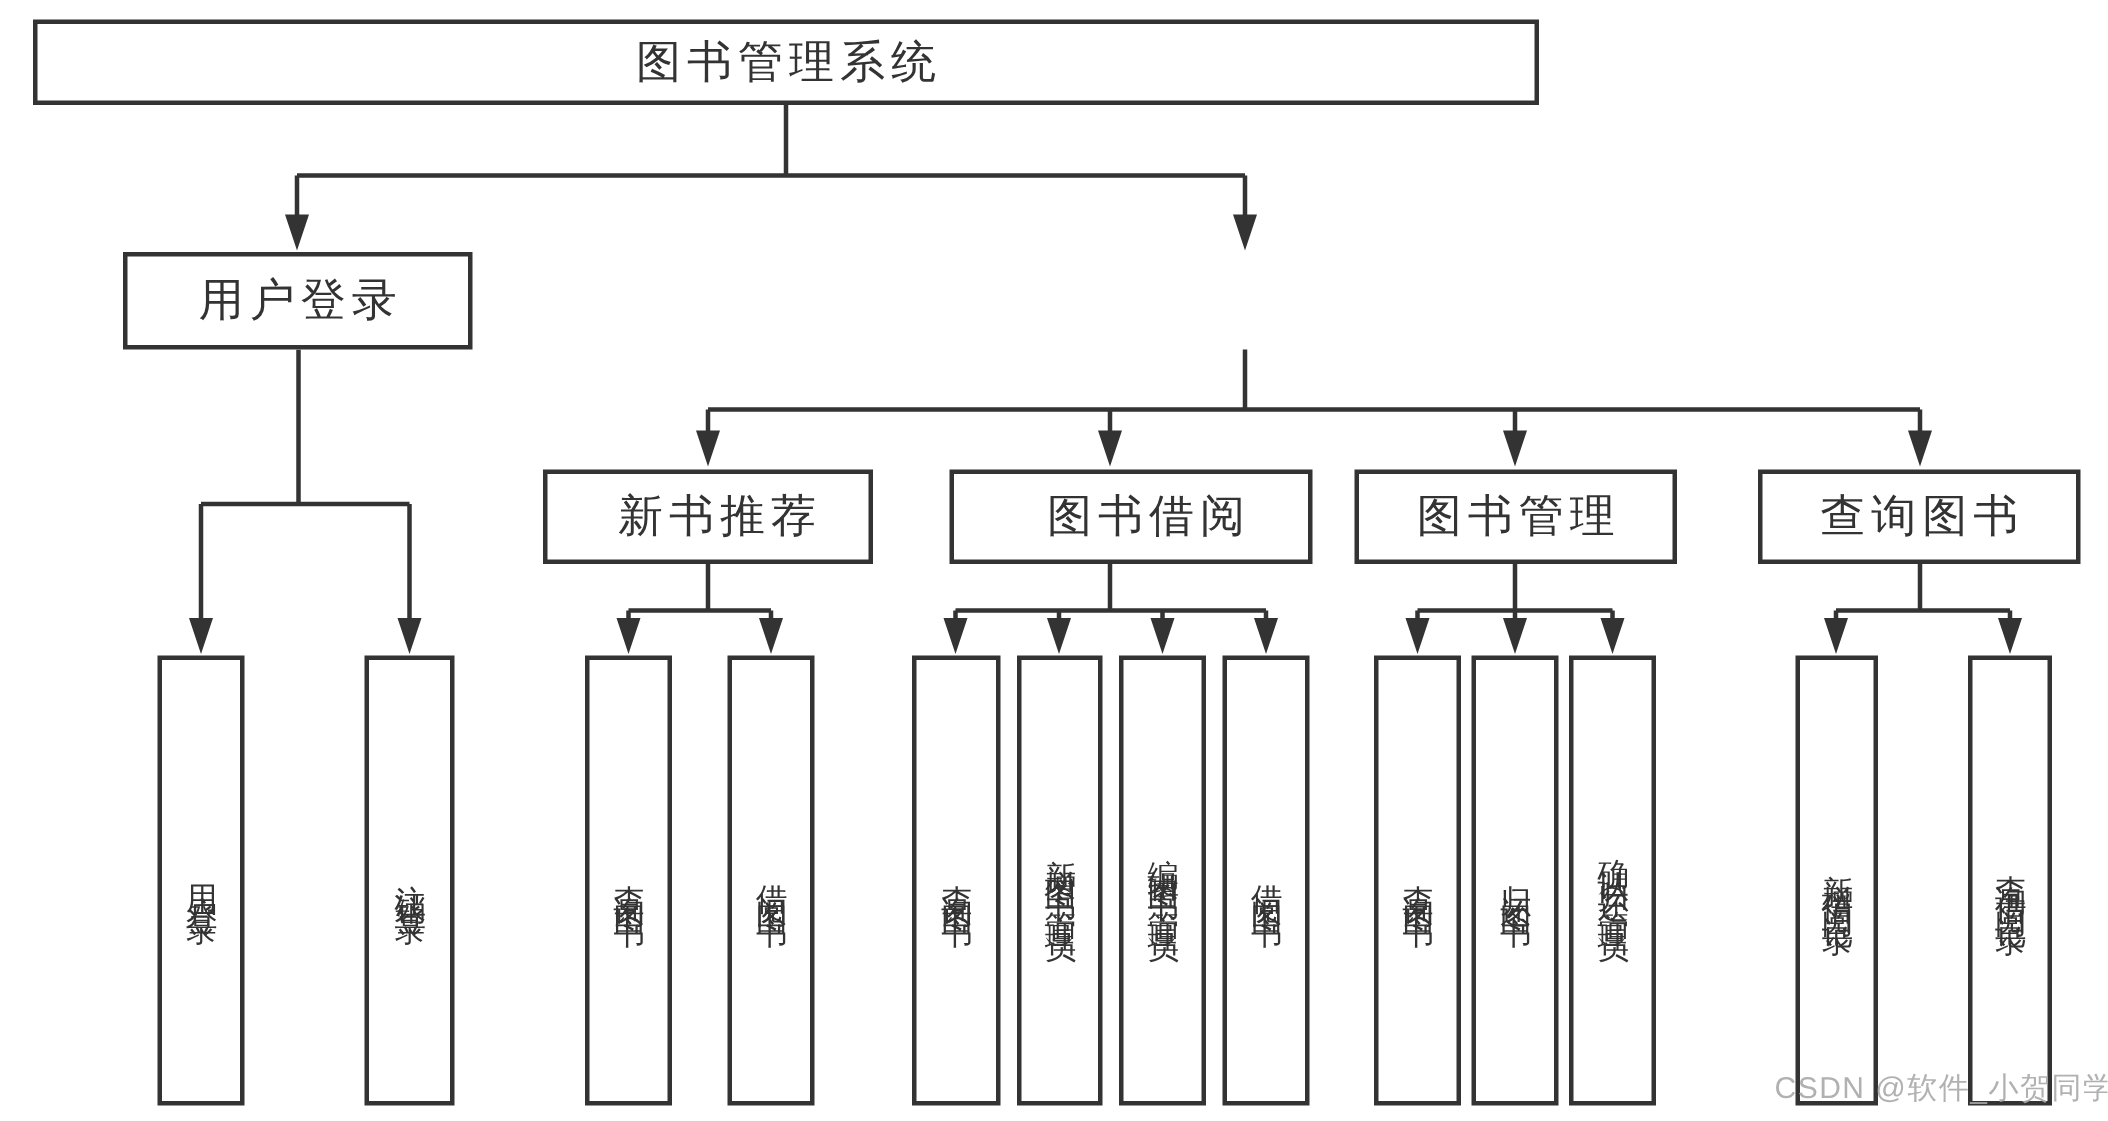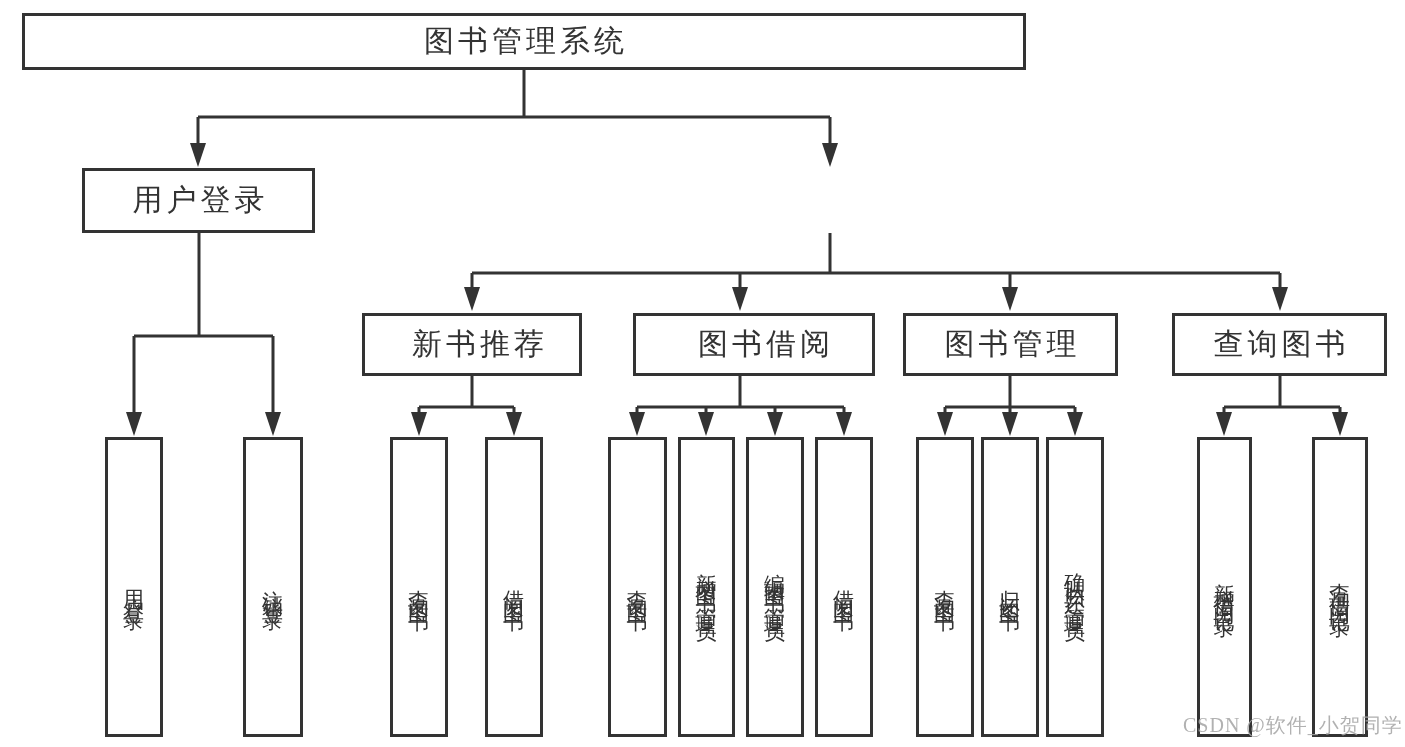--- a/index.html
+++ b/index.html
@@ -28,21 +28,21 @@
     font-size:21px;
     writing-mode:vertical-rl;
     text-orientation:mixed;
     letter-spacing:7px;
     line-height:1;
     white-space:nowrap;
   }
   .watermark{
     position:absolute;left:1183px;top:712px;width:215px;
     font-size:20px;letter-spacing:1px;white-space:nowrap;
-    color:var(--watermark);opacity:.9;z-index:5;font-family:Liberation Serif, serif;
+    color:var(--watermark);opacity:.9;z-index:5;
   }
 </style>
 </head>
 <body>
 
 <div class="stage">
 
   <svg class="connectors" viewBox="0 0 1405 747" xmlns="http://www.w3.org/2000/svg" aria-hidden="true">
     <path class="wire" d="
       M524 70 V117 M198 117 H830 M198 117 V145 M830 117 V145

